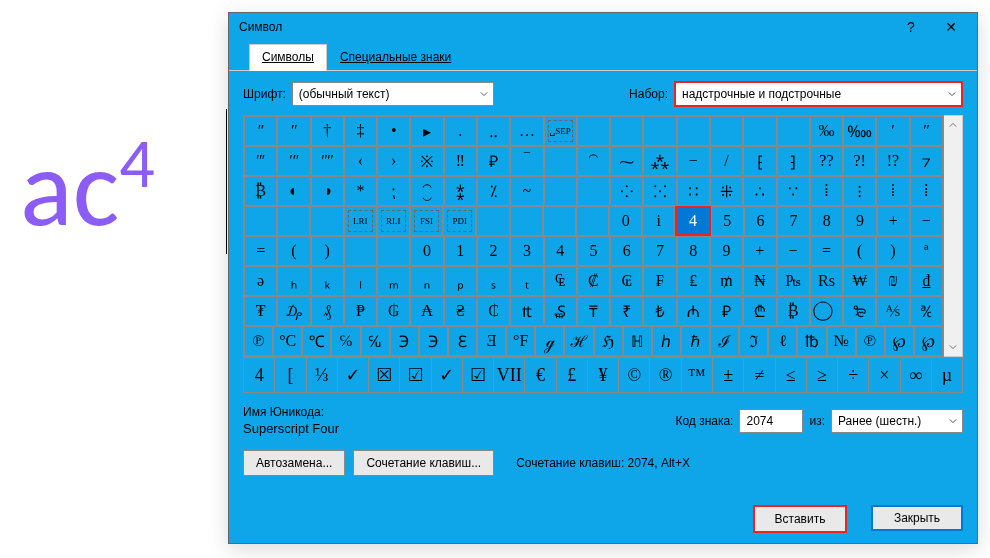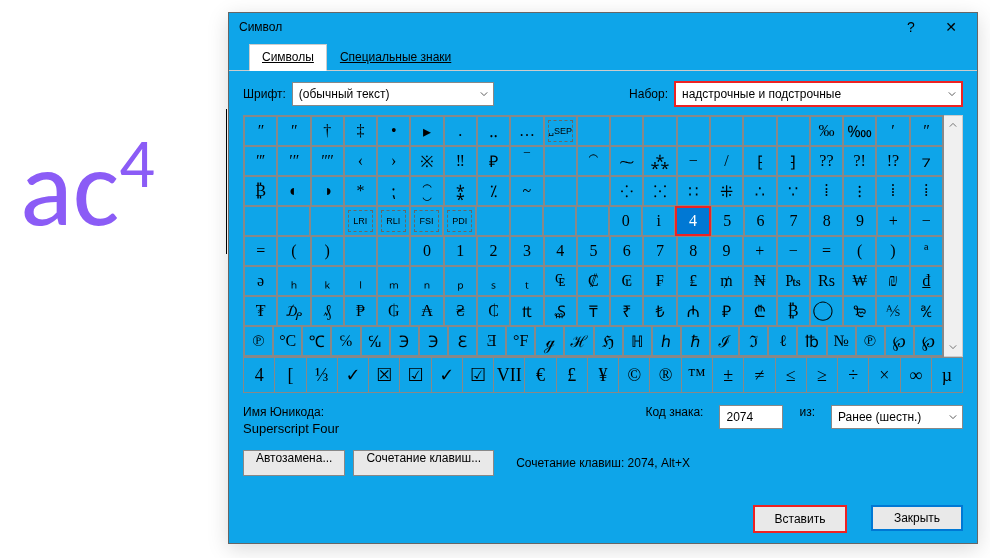--- a/index.html
+++ b/index.html
@@ -21,38 +21,38 @@
 .combo{height:22px;border:1px solid #888;display:flex;align-items:center;background:#fff;position:relative}
 .combo-txt{flex:1;padding:0 6px;white-space:nowrap;overflow:hidden}
 .combo-arr{width:18px;height:100%;display:flex;align-items:center;justify-content:center;border-left:0}
 .combo-arr svg{width:8px;height:8px}
 .font-combo{width:200px}
 .range-combo{width:285px;border:2.5px solid #e22}
 .gridwrap{display:flex;margin-top:6px}
 .grid{flex:1;border:1px solid #888}
 .grow{display:flex;height:30px}
 .gcell{flex:1;border:1px solid #888;display:flex;align-items:center;justify-content:center;font-size:16px;font-family:"Times New Roman",serif;cursor:pointer;box-sizing:border-box;position:relative}
-.gcell.small{font-size:9px;font-family:Liberation Sans, sans-serif}
+.gcell.small{font-size:9px;font-family:Liberation Serif, serif}
 .gcell.dashed::before{content:"";position:absolute;inset:3px;border:1px dashed #666}
 .gcell.sel{background:#0078d4;color:#fff;border:2.5px solid #e22;z-index:1}
 .scroll{width:18px;border:1px solid #ccc;border-left:none;background:#f0f0f0;display:flex;flex-direction:column}
 .scroll-btn{height:18px;display:flex;align-items:center;justify-content:center;cursor:pointer}
 .scroll-trk{flex:1}
 .recent-lbl{margin:10px 0 4px}
 .recent{display:flex;border:1px solid #888}
 .rcell{flex:1;height:34px;border-right:1px solid #888;display:flex;align-items:center;justify-content:center;font-size:18px;font-family:"Times New Roman",serif;cursor:pointer}
 .rcell:last-child{border-right:none}
 .info{display:flex;margin-top:12px}
 .info-l{flex:1}
 .uname-lbl{font-size:12px;margin-bottom:2px}
 .uname{font-size:13px}
-.info-r{display:flex;gap:16px}
+.info-r{display:flex;align-items:center;gap:6px}
 .txtfield{height:22px;border:1px solid #888;padding:0 6px;display:flex;align-items:center;width:50px;background:#fff}
 .btns-row{display:flex;gap:8px;margin-top:14px}
-.btn{height:24px;padding:0 12px;border:1px solid #888;background:#e9e9e9;display:flex;cursor:pointer;font-size:12px}
+.btn{height:24px;padding:0 12px;border:1px solid #888;background:#e9e9e9;display:flex;align-items:center;cursor:pointer;font-size:12px}
 .hint{margin-left:14px;display:flex;align-items:center;font-size:12px}
 .footer{position:absolute;bottom:10px;right:14px;display:flex;gap:24px}
 .fbtn{height:24px;width:90px;border:1px solid #888;background:#e9e9e9;display:flex;align-items:center;justify-content:center;cursor:pointer;font-size:12px}
 .fbtn.primary{border:2.5px solid #e22}
 .fbtn.def{border:1.5px solid #0078d4;box-shadow:inset 0 0 0 1px #0078d4}
 .spacer{flex:1}
 </style>
 </head>
 <body>
 

